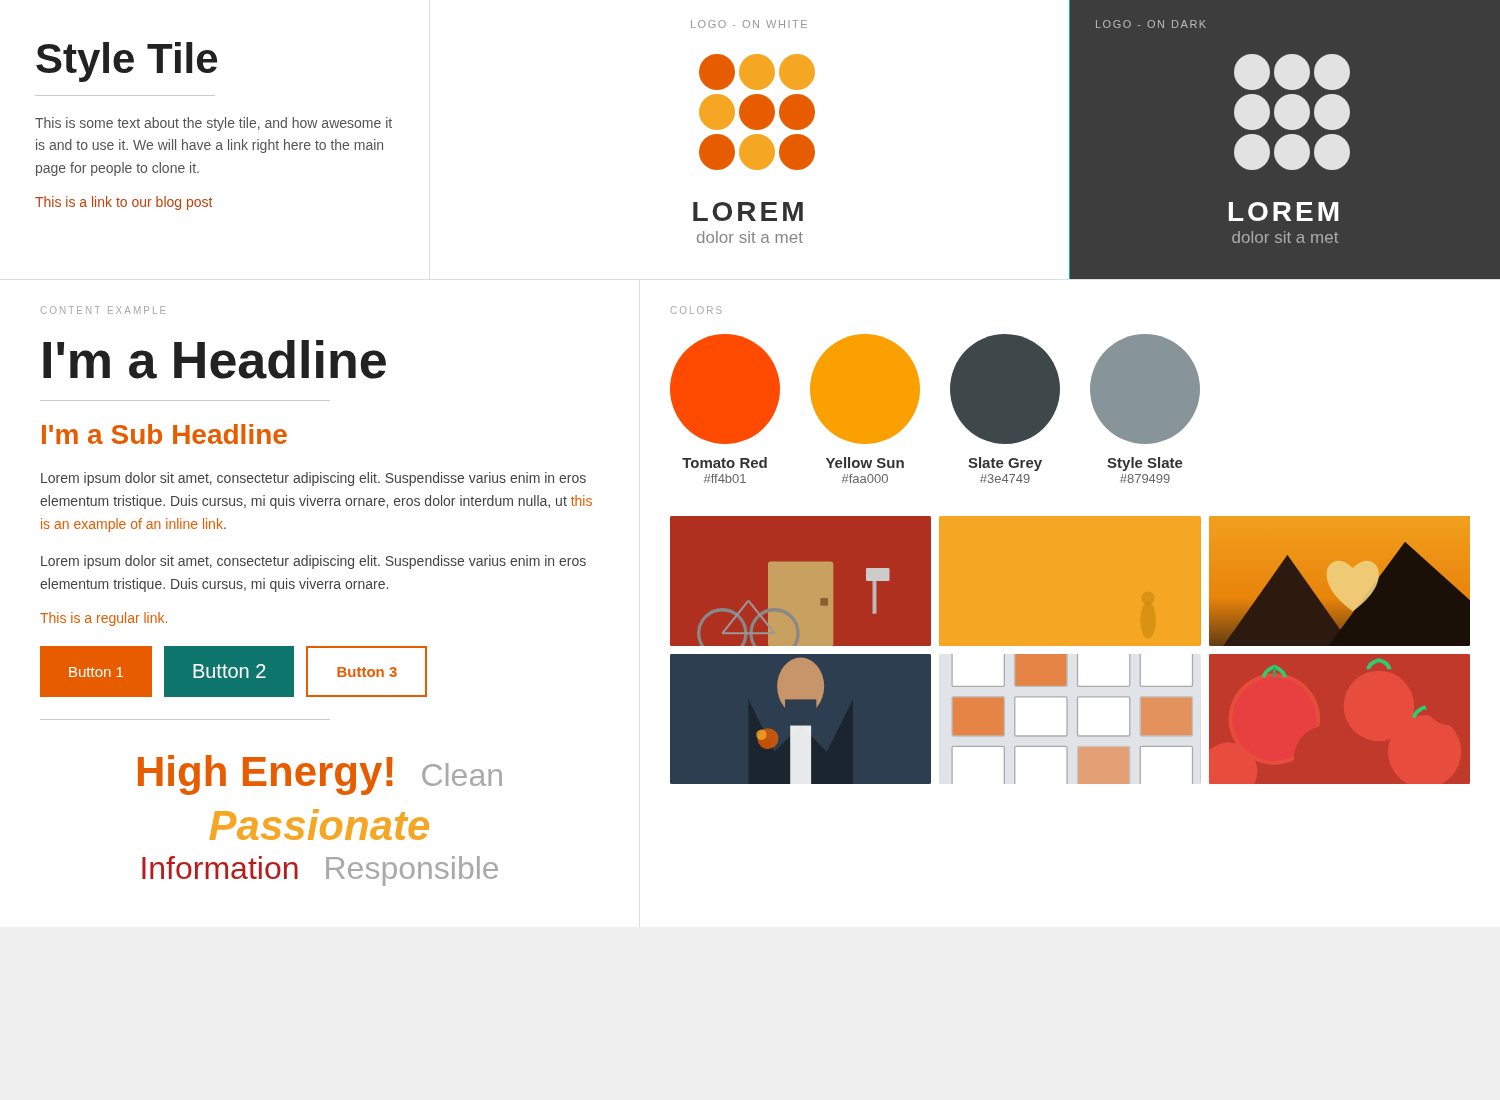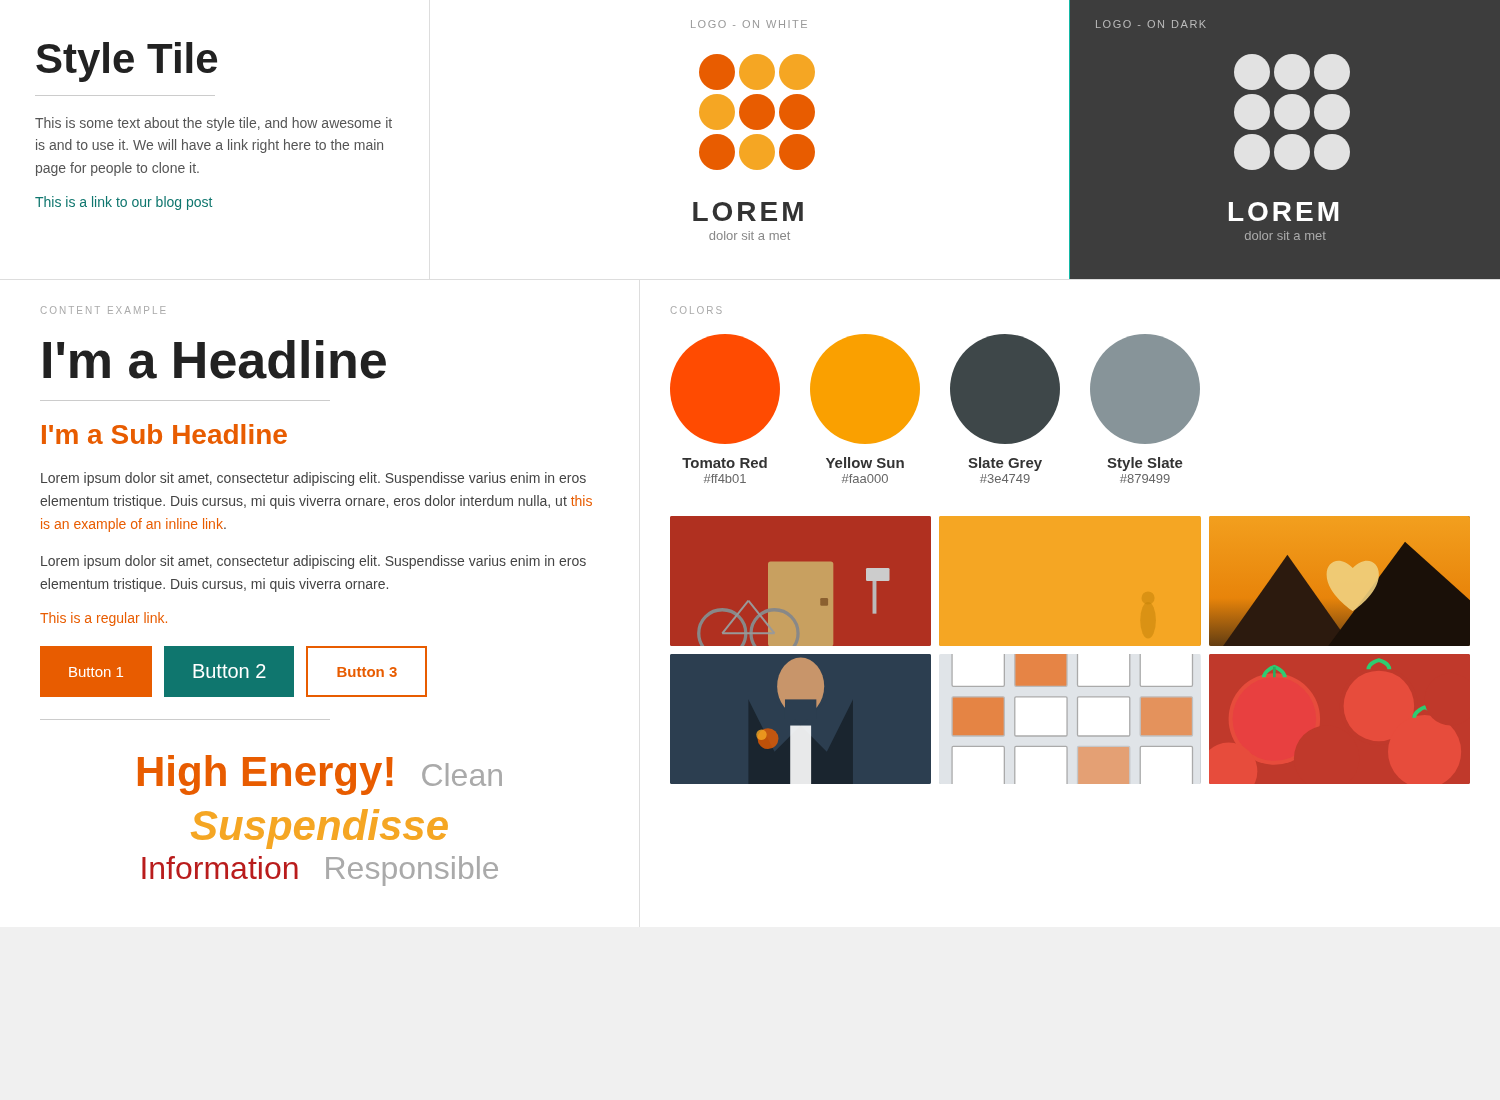--- a/index.html
+++ b/index.html
@@ -19,30 +19,30 @@
     .bottom-row {
       display: grid;
       grid-template-columns: 640px 1fr;
     }
 
     
     .tl { background: #fff; padding: 35px 35px 30px 35px; border-right: 1px solid #ddd; }
     .tl h1 { font-size: 42px; font-weight: 700; color: #222; font-family: Arial, sans-serif; margin-bottom: 12px; }
     .tl hr { border: none; border-top: 1px solid #ccc; margin-bottom: 16px; width: 180px; }
     .tl p { font-size: 14px; color: #555; line-height: 1.6; font-family: Arial, sans-serif; margin-bottom: 14px; }
-    .tl a { color: #0f766e; font-size: 14px; font-family: Arial, sans-serif; text-decoration: none; }
+    .tl a { color: #c2410c; font-size: 14px; font-family: Arial, sans-serif; text-decoration: none; }
 
     
     .tc { background: #fff; display: flex; flex-direction: column; align-items: center; justify-content: flex-start; padding: 18px 20px 20px; border-right: 1px solid #14b8a6; }
     .tc .section-label { font-size: 11px; color: #999; letter-spacing: 1.5px; text-transform: uppercase; margin-bottom: 20px; align-self: center; font-family: Arial, sans-serif; }
 
     
     .logo-container { display: flex; flex-direction: column; align-items: center; }
     .logo-text { font-size: 28px; font-weight: 900; letter-spacing: 3px; color: #333; font-family: Arial, sans-serif; margin-top: 6px; }
-    .logo-subtext { font-size: 13px; color: #888; font-family: Arial, sans-serif; }
+    .logo-subtext { font-size: 17px; color: #888; font-family: Arial, sans-serif; }
 
     
     .tr { background: #3d3d3d; display: flex; flex-direction: column; align-items: flex-start; padding: 18px 25px 20px; }
     .tr .section-label { font-size: 11px; color: #bbb; letter-spacing: 1.5px; text-transform: uppercase; margin-bottom: 20px; font-family: Arial, sans-serif; }
 
     
     .bl { background: #fff; padding: 25px 40px 30px; border-right: 1px solid #ddd; }
     .bl .section-label { font-size: 10px; color: #aaa; letter-spacing: 2px; text-transform: uppercase; margin-bottom: 14px; font-family: Arial, sans-serif; }
     .bl h2 { font-size: 52px; font-weight: 700; color: #222; font-family: Arial, sans-serif; margin-bottom: 10px; }
     .bl hr { border: none; border-top: 1px solid #ccc; margin-bottom: 18px; width: 290px; }
@@ -160,21 +160,21 @@
         <button class="btn2">Button 2</button>
         <button class="btn3">Button 3</button>
       </div>
       <hr class="divider-line">
       <div class="words-section">
         <div>
           <span class="word-high-energy">High Energy!</span>
           <span class="word-clean">Clean</span>
         </div>
         <div>
-          <span class="word-passionate">Suspendisse</span>
+          <span class="word-passionate">Passionate</span>
         </div>
         <div>
           <span class="word-information">Information</span>
           <span class="word-responsible">Responsible</span>
         </div>
       </div>
     </div>
 
     <div class="br">
 

